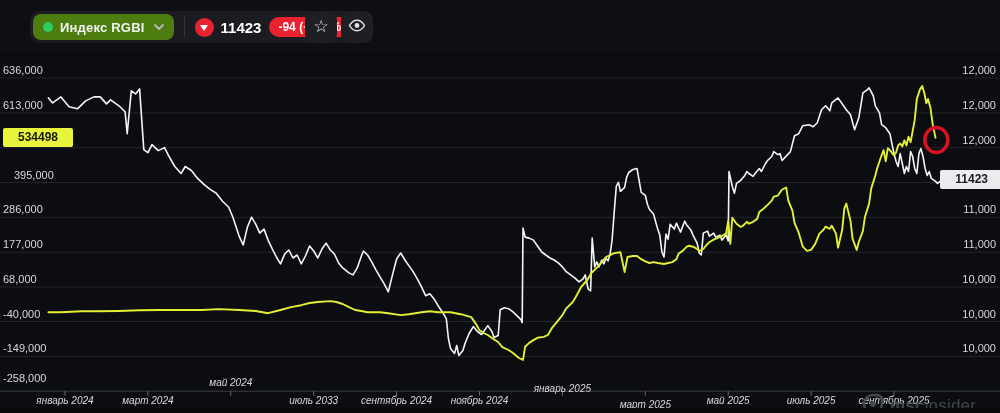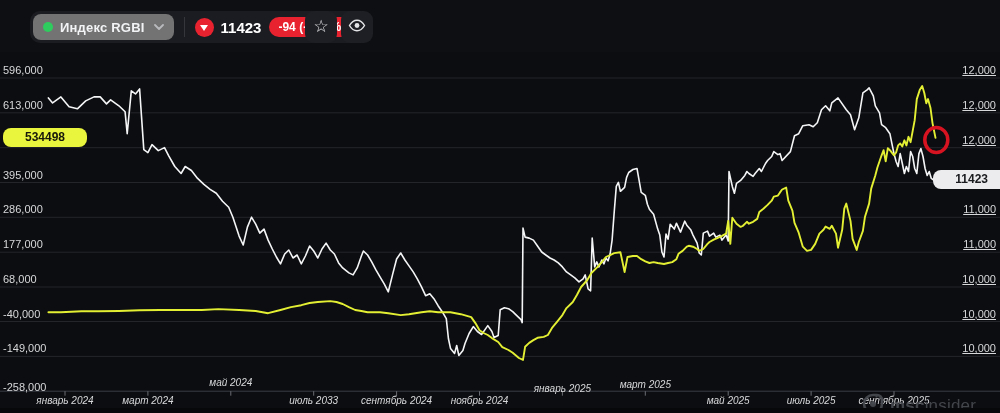--- a/index.html
+++ b/index.html
@@ -2,42 +2,42 @@
 <html><head>
 <meta charset="utf-8">
 <style>
   html,body{margin:0;padding:0;background:#0a0b0e;}
   .app{position:relative;width:1000px;height:413px;background:#0c0d10;overflow:hidden;
        font-family:"Liberation Sans",sans-serif;-webkit-font-smoothing:antialiased;}
   
   .header{position:absolute;left:0;top:0;width:100%;height:52px;background:#0e0f12;}
   .cluster{position:absolute;left:30px;top:11px;height:32px;display:flex;align-items:center;
            background:#1b1c21;border-radius:10px;padding:0 10px 0 3px;}
-  .sel-pill{display:flex;align-items:center;gap:7px;background:#737373;border-radius:8px;
+  .sel-pill{display:flex;align-items:center;gap:7px;background:#4d7c0f;border-radius:8px;
             height:26px;padding:0 10px;cursor:pointer;}
   .dot{width:10px;height:10px;border-radius:50%;}
   .sel-name{color:#f2f3f5;font-size:13px;font-weight:bold;letter-spacing:.2px;}
   .chev{margin-left:2px;display:flex;align-items:center;}
   .vdiv{width:1px;height:20px;background:#35363c;margin:0 10px;}
   .down-marker{width:19px;height:19px;border-radius:50%;display:flex;align-items:center;
                justify-content:center;margin-right:7px;}
   .tri-down{width:0;height:0;border-left:4px solid transparent;border-right:4px solid transparent;
             border-top:6px solid #fff;margin-top:1px;}
   .quote-val{color:#ffffff;font-size:15px;font-weight:bold;margin-right:8px;}
   .chg-badge{color:#fff;font-size:12px;font-weight:bold;border-radius:11px;padding:3px 9px;white-space:nowrap;}
   .icon-btn{position:absolute;top:11px;width:32px;height:32px;border-radius:9px;background:#1e1f24;
             border:none;display:flex;align-items:center;justify-content:center;cursor:pointer;padding:0;}
   .star-glyph{color:#e6e7e9;font-size:17px;line-height:1;margin-top:-1px;}
   
   .chart{position:absolute;left:0;top:52px;width:1000px;height:361px;}
   svg#plot{position:absolute;left:0;top:0;}
   .axis-label{position:absolute;font-size:11px;color:#d7d8da;white-space:nowrap;}
-  .axis-label.right{text-align:right;text-decoration:underline;}
+  .axis-label.right{text-align:right;}
   .x-label{position:absolute;font-size:10px;color:#d7d8da;width:90px;text-align:center;white-space:nowrap;font-style:italic;}
-  .pill{position:absolute;font-size:12px;font-weight:bold;border-radius:8px;padding:3px 22px;
+  .pill{position:absolute;font-size:12px;font-weight:bold;border-radius:2px;padding:3px 15px;
         line-height:1.1;white-space:nowrap;}
   .pill-yellow{left:3px;color:#17180a;}
   .pill-white{right:0;border-top-right-radius:0;border-bottom-right-radius:0;color:#1a1b1e;padding-right:12px;}
   .watermark{position:absolute;left:862px;top:341px;display:flex;align-items:center;gap:6px;
              color:#45484e;opacity:.95;}
   .wm-text{font-size:17px;letter-spacing:.2px;}
   .wm-bold{font-weight:bold;}
   .bottom-strip{position:absolute;left:0;bottom:0;width:100%;height:5px;background:#07080a;}
 </style>
 </head>
@@ -97,46 +97,46 @@
         <line x1="562.4" y1="391.2" x2="562.4" y2="395.7" stroke="#6a6d73" stroke-width="1"></line>
         <line x1="645.3" y1="391.2" x2="645.3" y2="395.7" stroke="#6a6d73" stroke-width="1"></line>
         <line x1="728.2" y1="391.2" x2="728.2" y2="395.7" stroke="#6a6d73" stroke-width="1"></line>
         <line x1="811.1" y1="391.2" x2="811.1" y2="395.7" stroke="#6a6d73" stroke-width="1"></line>
         <line x1="894.0" y1="391.2" x2="894.0" y2="395.7" stroke="#6a6d73" stroke-width="1"></line>
         <polyline points="48.4,97.9 52.6,102.9 60.9,96.9 69.1,106.8 77.4,108.8 85.7,100.9 94.0,96.9 100.2,96.9 106.5,103.9 110.6,99.9 118.9,105.8 125.1,111.8 127.2,133.7 131.3,90.9 135.5,93.9 139.6,88.9 143.8,149.6 147.9,152.6 152.0,144.6 158.3,150.6 164.5,147.6 168.6,155.6 174.8,166.5 181.1,173.5 185.2,166.5 191.4,170.5 197.6,178.4 203.9,184.4 210.1,189.4 216.3,193.3 222.5,201.3 228.7,207.3 232.9,217.2 239.1,236.1 243.2,245.0 247.4,227.1 251.5,217.2 255.7,224.2 259.8,233.1 264.0,229.1 268.1,240.1 272.3,249.0 276.4,257.0 280.5,263.9 284.7,254.0 288.8,250.0 293.0,258.0 297.1,255.0 301.3,263.9 305.4,256.0 309.6,246.0 313.7,251.0 317.8,258.0 322.0,249.0 326.1,243.1 330.3,250.0 334.4,254.0 338.6,262.9 342.7,267.9 348.9,272.9 353.1,274.9 357.2,267.9 361.4,256.0 363.4,251.0 367.6,255.0 371.7,261.9 375.9,269.9 380.0,276.9 384.2,283.8 388.3,291.8 392.5,274.9 396.6,259.0 400.7,253.0 404.9,260.0 409.0,265.9 413.2,271.9 417.3,278.8 421.5,286.8 425.6,295.7 429.8,293.8 433.9,298.7 438.1,305.7 442.2,311.7 446.3,318.6 448.4,338.5 450.5,348.4 454.6,353.4 456.7,345.5 458.8,355.4 462.9,350.4 465.0,343.5 469.1,333.5 473.3,326.6 477.4,331.5 481.6,334.5 485.7,328.6 487.8,325.6 491.9,331.5 494.0,337.5 498.2,335.5 500.2,309.7 504.4,307.7 508.5,308.7 512.7,311.7 516.8,315.6 521.0,319.6 522.2,322.6 523.0,228.1 525.1,237.1 529.2,238.1 533.4,240.1 537.5,246.0 541.7,252.0 545.8,255.0 550.0,258.0 554.1,260.0 558.3,262.9 562.4,266.9 566.5,271.9 570.7,274.9 574.8,277.9 579.0,281.8 583.1,278.8 585.2,274.9 588.1,288.8 590.6,290.8 592.2,238.1 594.7,266.9 596.8,261.9 598.9,266.9 601.8,260.0 603.9,263.9 605.9,258.0 608.0,260.9 610.1,254.0 612.1,240.1 614.2,212.2 616.3,186.4 618.4,182.4 620.4,191.3 624.6,187.4 626.6,177.4 628.7,172.5 632.9,169.5 637.0,168.5 639.1,180.4 641.2,192.3 645.3,195.3 647.4,204.3 649.4,209.2 653.6,214.2 657.7,229.1 659.8,235.1 661.9,252.0 664.0,257.0 666.0,234.1 668.1,239.1 670.2,224.2 674.3,229.1 676.4,223.2 680.5,232.1 684.7,221.2 686.8,225.2 690.9,230.1 693.0,235.1 697.1,243.1 699.2,253.0 701.3,255.0 703.3,233.1 707.5,231.1 709.5,236.1 713.7,233.1 715.8,237.1 719.9,235.1 722.0,240.1 726.1,235.1 728.2,241.1 729.0,171.5 732.3,186.4 734.4,193.3 736.5,183.4 740.6,180.4 744.8,175.4 746.9,171.5 748.9,173.5 753.1,176.4 755.1,173.5 759.3,168.5 761.4,171.5 765.5,163.5 767.6,160.5 771.7,156.5 773.8,151.6 777.9,154.6 780.0,153.6 782.1,160.5 790.4,151.6 794.5,135.7 798.7,133.7 802.8,125.7 809.0,124.7 813.2,126.7 817.3,122.7 821.5,109.8 825.6,105.8 829.8,110.8 831.8,102.9 838.0,97.9 840.1,100.9 846.3,109.8 850.5,114.8 854.6,129.7 858.8,117.8 862.9,92.9 867.1,89.9 869.1,87.9 873.3,95.9 875.3,105.8 879.5,112.8 881.6,124.7 885.7,127.7 889.9,133.7 891.9,143.6 894.0,153.6 896.1,161.5 898.1,166.5 900.2,153.6 902.3,163.5 904.4,173.5 906.4,166.5 908.5,171.5 910.6,151.6 912.7,156.5 914.7,168.5 916.8,173.5 918.9,153.6 920.9,148.6 923.0,156.5 925.1,168.5 927.2,175.4 929.2,171.5 931.3,178.4 935.5,181.4 937.5,183.4 941.7,180.1" fill="none" stroke="#f4f5f6" stroke-width="1.6" stroke-linejoin="round" stroke-linecap="round"></polyline>
         <polyline points="48.4,312.3 60.9,312.3 81.6,311.3 98.2,311.3 118.9,311.0 139.6,310.3 160.3,310.0 181.1,310.0 201.8,310.0 218.4,309.1 239.1,310.0 255.7,311.0 268.1,313.2 280.5,310.0 290.9,307.1 301.3,305.2 309.6,303.0 317.8,302.0 330.3,301.1 336.5,302.0 342.7,304.0 348.9,307.1 355.2,310.0 361.4,311.0 367.6,312.3 380.0,312.3 388.3,313.2 400.7,315.1 409.0,314.2 421.5,312.3 429.8,311.3 438.1,312.3 450.5,312.3 460.8,314.2 471.2,317.1 475.4,323.1 479.5,330.2 483.6,333.0 487.8,335.0 491.9,338.1 498.2,342.0 502.3,347.1 508.5,350.0 512.7,352.8 518.9,358.0 523.0,359.9 525.1,346.8 529.2,342.9 533.4,340.1 537.5,337.8 543.7,336.9 547.9,335.0 552.0,327.9 557.0,321.8 562.4,315.1 566.5,308.1 572.8,302.0 576.9,295.0 581.1,287.0 587.3,280.0 591.4,273.0 597.6,266.9 601.8,262.1 605.9,257.0 610.1,255.1 614.2,253.1 620.4,252.2 624.6,272.0 627.5,257.0 632.9,256.0 637.0,256.0 641.2,259.2 645.3,261.4 649.4,263.0 653.6,262.1 657.7,263.0 664.0,264.0 668.1,263.0 672.2,262.1 676.4,259.2 678.5,253.8 682.6,250.9 686.8,246.7 688.8,245.8 693.0,246.7 697.1,249.0 699.2,250.9 703.3,249.0 707.5,243.9 709.5,242.0 713.7,239.7 717.8,237.8 722.0,235.9 726.1,233.6 728.2,220.9 730.3,243.9 732.3,217.7 736.5,223.7 740.6,226.9 742.7,226.0 746.9,221.8 748.9,223.7 753.1,221.8 757.2,218.9 759.3,211.9 763.4,208.7 767.6,204.9 771.7,200.7 773.8,196.6 777.9,195.6 780.0,192.4 782.1,189.5 786.2,187.6 788.3,200.7 792.4,210.6 794.5,222.8 798.7,232.7 802.8,246.7 807.0,250.9 811.1,249.9 815.2,243.9 819.4,233.6 823.5,229.8 825.6,226.6 829.8,228.8 831.8,225.7 836.0,233.6 838.0,247.7 842.2,229.8 844.3,208.7 846.3,203.6 850.5,220.9 852.6,238.8 856.7,249.9 858.8,242.0 862.9,230.8 865.0,216.7 869.1,203.6 871.2,188.6 875.3,175.5 877.4,167.5 881.6,155.3 883.6,150.2 885.7,161.4 887.8,148.3 889.9,150.2 894.0,155.3 896.1,152.5 898.1,145.4 900.2,143.5 902.3,146.4 904.4,140.3 906.4,145.4 908.5,136.8 910.6,142.2 914.7,120.2 916.8,99.1 919.7,90.1 922.2,86.0 924.3,93.0 926.3,103.2 928.0,99.1 930.5,108.0 932.5,123.1 935.5,137.9" fill="none" stroke="#e3ef33" stroke-width="1.9" stroke-linejoin="round" stroke-linecap="round"></polyline>
         <ellipse cx="936.3" cy="140.0" rx="11.5" ry="12.5" fill="none" stroke="#d81321" stroke-width="3.5"></ellipse>
       </svg>
     <div id="labels-layer">
-        <div class="axis-label" style="left: 3px; top: 12px;">596,000</div>
+        <div class="axis-label" style="left: 3px; top: 12px;">636,000</div>
         <div class="axis-label" style="left: 3px; top: 46.8355px;">613,000</div>
-        <div class="axis-label" style="left: 3px; top: 116.507px;">395,000</div>
+        <div class="axis-label" style="left: 14px; top: 116.507px;">395,000</div>
         <div class="axis-label" style="left: 3px; top: 151.342px;">286,000</div>
         <div class="axis-label" style="left: 3px; top: 186.178px;">177,000</div>
         <div class="axis-label" style="left: 3px; top: 221.013px;">68,000</div>
         <div class="axis-label" style="left: 3px; top: 255.529px;">-40,000</div>
         <div class="axis-label" style="left: 3px; top: 290.364px;">-149,000</div>
-        <div class="axis-label" style="left: 3px; top: 329px;">-258,000</div>
+        <div class="axis-label" style="left: 3px; top: 320px;">-258,000</div>
         <div class="axis-label right" style="right: 4px; top: 12px;">12,000</div>
         <div class="axis-label right" style="right: 4px; top: 46.8px;">12,000</div>
         <div class="axis-label right" style="right: 4px; top: 81.6px;">12,000</div>
         <div class="axis-label right" style="right: 4px; top: 151.2px;">11,000</div>
         <div class="axis-label right" style="right: 4px; top: 186px;">11,000</div>
         <div class="axis-label right" style="right: 4px; top: 220.8px;">10,000</div>
         <div class="axis-label right" style="right: 4px; top: 255.6px;">10,000</div>
         <div class="axis-label right" style="right: 4px; top: 290.4px;">10,000</div>
         <div class="axis-label right" style="right: 4px; top: 325.2px; margin-top: 36px;">9,000</div>
         <div class="x-label" style="left: 20px; top: 343px;">январь 2024</div>
         <div class="x-label" style="left: 102.9px; top: 343px;">март 2024</div>
         <div class="x-label" style="left: 185.8px; top: 325px;">май 2024</div>
         <div class="x-label" style="left: 268.7px; top: 343px;">июль 2033</div>
         <div class="x-label" style="left: 351.6px; top: 343px;">сентябрь 2024</div>
         <div class="x-label" style="left: 434.5px; top: 343px;">ноябрь 2024</div>
         <div class="x-label" style="left: 517.4px; top: 331px;">январь 2025</div>
-        <div class="x-label" style="left: 600.3px; top: 327px;">март 2025</div>
+        <div class="x-label" style="left: 600.3px; top: 347px;">март 2025</div>
         <div class="x-label" style="left: 683.2px; top: 343px;">май 2025</div>
         <div class="x-label" style="left: 766.1px; top: 343px;">июль 2025</div>
         <div class="x-label" style="left: 849px; top: 343px;">сентябрь 2025</div>
       </div>
     <div class="pill pill-yellow" id="pill-left" style="background: rgb(233, 244, 60); top: 75.9241px;">534498</div>
     <div class="pill pill-white" id="pill-right" style="background: rgb(236, 236, 238); top: 118.113px;">11423</div>
     <div class="watermark">
       <span>
         <svg width="22" height="22" viewBox="0 0 22 22">
             <path d="M11 2 a9 9 0 1 0 9 9 l0 -4 a 5 5 0 0 0 -5 -5 Z" fill="none" stroke="#45484e" stroke-width="2.6"></path>

